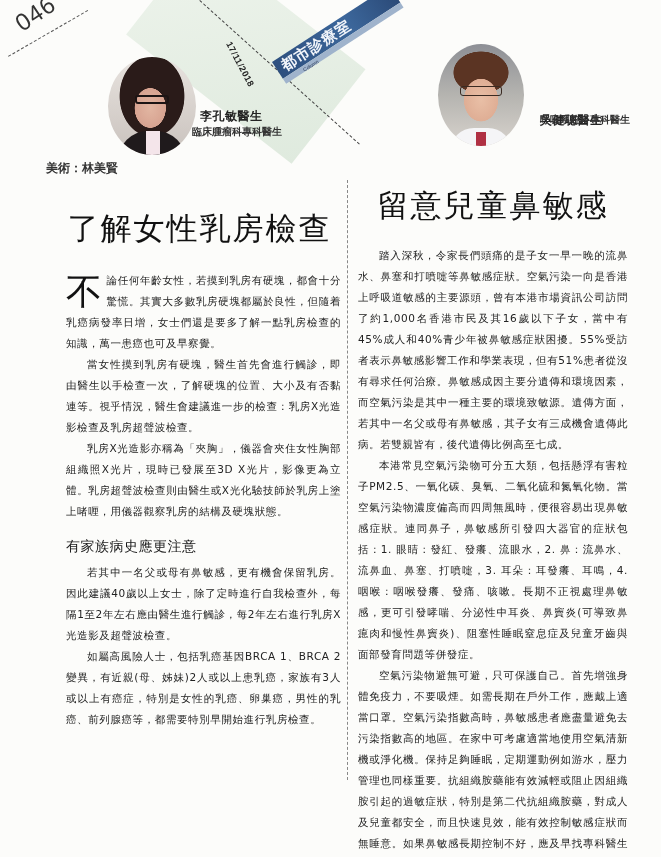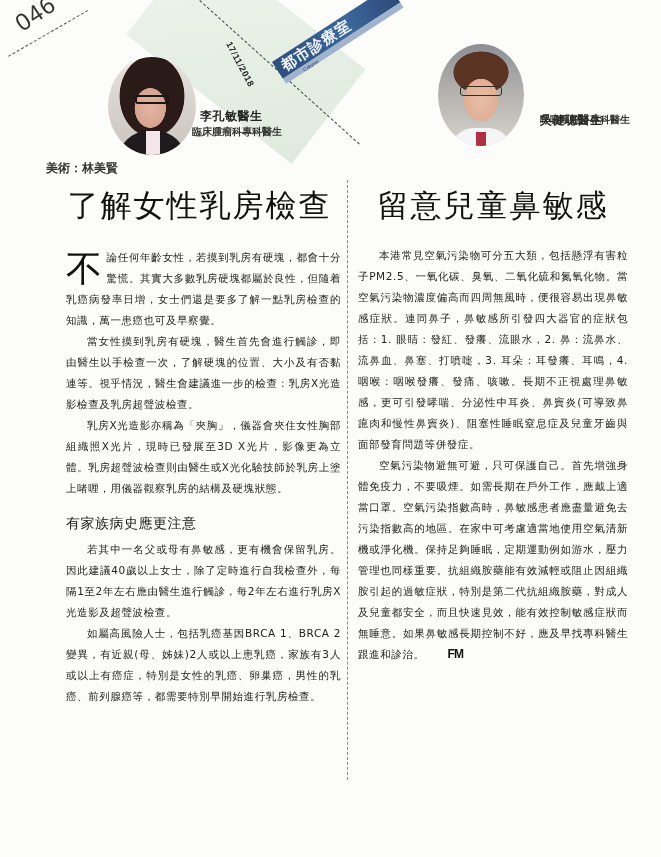--- a/index.html
+++ b/index.html
@@ -116,21 +116,21 @@
     .article { position: absolute; }
     .article-left { left: 66px; top: 185px; width: 275px; }
     .article-right { left: 358px; top: 185px; width: 270px; }
 
     .headline {
       font-family: "DejaVu Serif", "Liberation Serif", serif;
       font-size: 31px; font-weight: normal; color: #111;
       text-align: center; letter-spacing: 2px;
       height: 48px; line-height: 40px;
     }
-    .article-left .headline { margin-left: -8px; }
+    .article-left .headline { margin-left: -8px; margin-top: 23px; }
     .body {
       font-size: 10.5px; line-height: 21px; color: #222;
       text-align: justify; letter-spacing: 0.6px;
     }
     .body p { text-indent: 2em; }
     .dropcap-para { position: relative; text-indent: 0 !important; }
     .dropcap {
       float: left; font-family: "DejaVu Serif", serif;
       font-size: 36px; line-height: 36px; margin: 4px 4px 0 0; color: #111;
     }
@@ -191,18 +191,19 @@
       <p>乳房X光造影亦稱為「夾胸」，儀器會夾住女性胸部組織照X光片，現時已發展至3D X光片，影像更為立體。乳房超聲波檢查則由醫生或X光化驗技師於乳房上塗上啫喱，用儀器觀察乳房的結構及硬塊狀態。</p>
       <h2 class="subhead">有家族病史應更注意</h2>
       <p>若其中一名父或母有鼻敏感，更有機會保留乳房。因此建議40歲以上女士，除了定時進行自我檢查外，每隔1至2年左右應由醫生進行觸診，每2年左右進行乳房X光造影及超聲波檢查。</p>
       <p>如屬高風險人士，包括乳癌基因BRCA 1、BRCA 2變異，有近親(母、姊妹)2人或以上患乳癌，家族有3人或以上有癌症，特別是女性的乳癌、卵巢癌，男性的乳癌、前列腺癌等，都需要特別早開始進行乳房檢查。</p>
     </div>
   </div>
 
   <div class="article article-right">
     <h1 class="headline">留意兒童鼻敏感</h1>
     <div class="body">
+      <p>踏入深秋，令家長們頭痛的是子女一早一晚的流鼻水、鼻塞和打噴嚏等鼻敏感症狀。空氣污染一向是香港上呼吸道敏感的主要源頭，曾有本港市場資訊公司訪問了約1,000名香港市民及其16歲以下子女，當中有45%成人和40%青少年被鼻敏感症狀困擾。55%受訪者表示鼻敏感影響工作和學業表現，但有51%患者從沒有尋求任何治療。鼻敏感成因主要分遺傳和環境因素，而空氣污染是其中一種主要的環境致敏源。遺傳方面，若其中一名父或母有鼻敏感，其子女有三成機會遺傳此病。若雙親皆有，後代遺傳比例高至七成。</p>
       <p>本港常見空氣污染物可分五大類，包括懸浮有害粒子PM2.5、一氧化碳、臭氧、二氧化硫和氮氧化物。當空氣污染物濃度偏高而四周無風時，便很容易出現鼻敏感症狀。連同鼻子，鼻敏感所引發四大器官的症狀包括：1. 眼睛：發紅、發癢、流眼水，2. 鼻：流鼻水、流鼻血、鼻塞、打噴嚏，3. 耳朵：耳發癢、耳鳴，4. 咽喉：咽喉發癢、發痛、咳嗽。長期不正視處理鼻敏感，更可引發哮喘、分泌性中耳炎、鼻竇炎(可導致鼻瘜肉和慢性鼻竇炎)、阻塞性睡眠窒息症及兒童牙齒與面部發育問題等併發症。</p>
       <p><span>空氣污染物避無可避，只可保護自己。首先增強身體免疫力，不要吸煙。如需長期在戶外工作，應戴上適當口罩。空氣污染指數高時，鼻敏感患者應盡量避免去污染指數高的地區。在家中可考慮適當地使用空氣清新機或淨化機。保持足夠睡眠，定期運動例如游水，壓力管理也同樣重要。抗組織胺藥能有效減輕或阻止因組織胺引起的過敏症狀，特別是第二代抗組織胺藥，對成人及兒童都安全，而且快速見效，能有效控制敏感症狀而無睡意。如果鼻敏感長期控制不好，應及早找專科醫生跟進和診治。</span><span class="fm-logo">FM</span></p>
     </div>
   </div>
 
 </div>
 
 </body></html>

